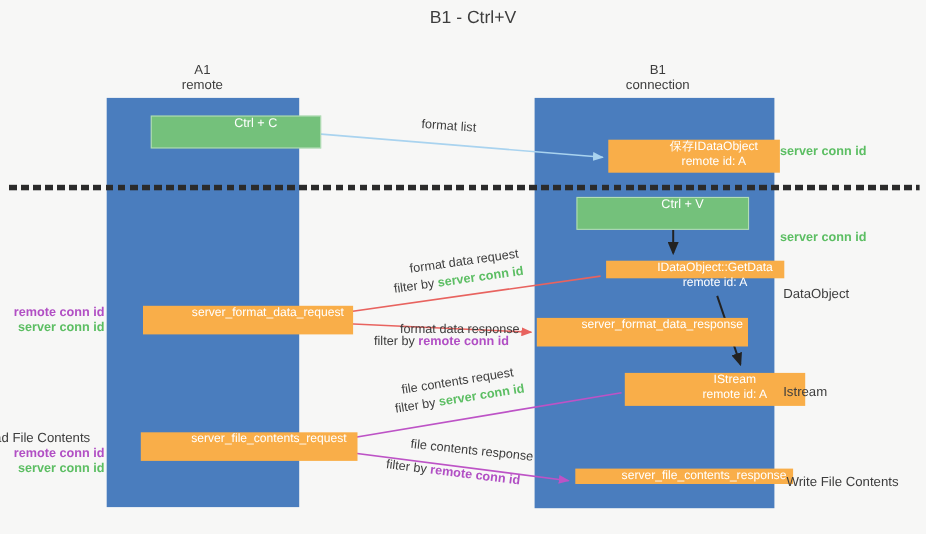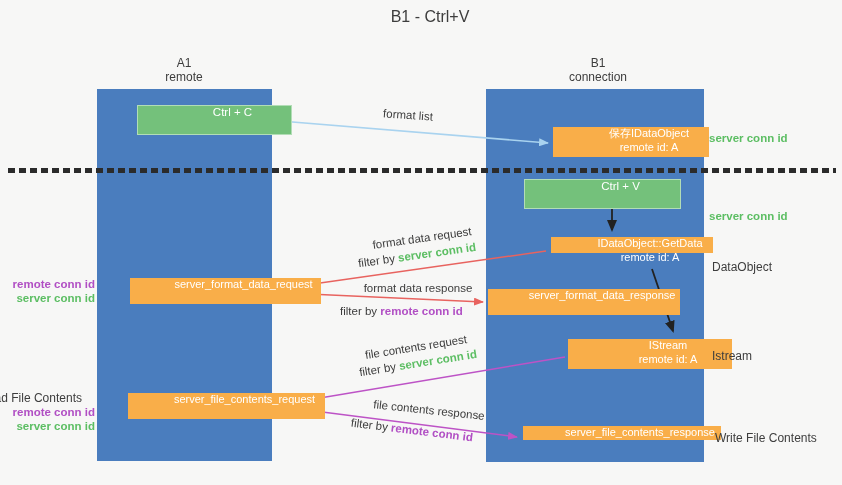--- a/index.html
+++ b/index.html
@@ -113,21 +113,21 @@
 </div>
 
 <div class="abs albl" style="left:358px;top:109px;width:100px;transform:rotate(4deg);">format list</div>
 
 <div class="abs albl" style="left:362px;top:232px;width:120px;transform:rotate(-8deg);">format data request</div>
 <div class="abs albl" style="left:348px;top:249px;width:138px;transform:rotate(-8deg);">
   <span>filter by</span>
   <span class="green-t">server conn id</span>
 </div>
 
-<div class="abs albl" style="left:363px;top:282px;width:110px;">format data response</div>
+<div class="abs albl" style="left:363px;top:294px;width:110px;">format data response</div>
 <div class="abs albl" style="left:340px;top:305px;width:120px;">
   <span>filter by</span>
   <span class="purple-t">remote conn id</span>
 </div>
 
 <div class="abs albl" style="left:360px;top:341px;width:112px;transform:rotate(-9deg);">file contents request</div>
 <div class="abs albl" style="left:352px;top:357px;width:132px;transform:rotate(-9deg);">
   <span>filter by</span>
   <span class="green-t">server conn id</span>
 </div>

